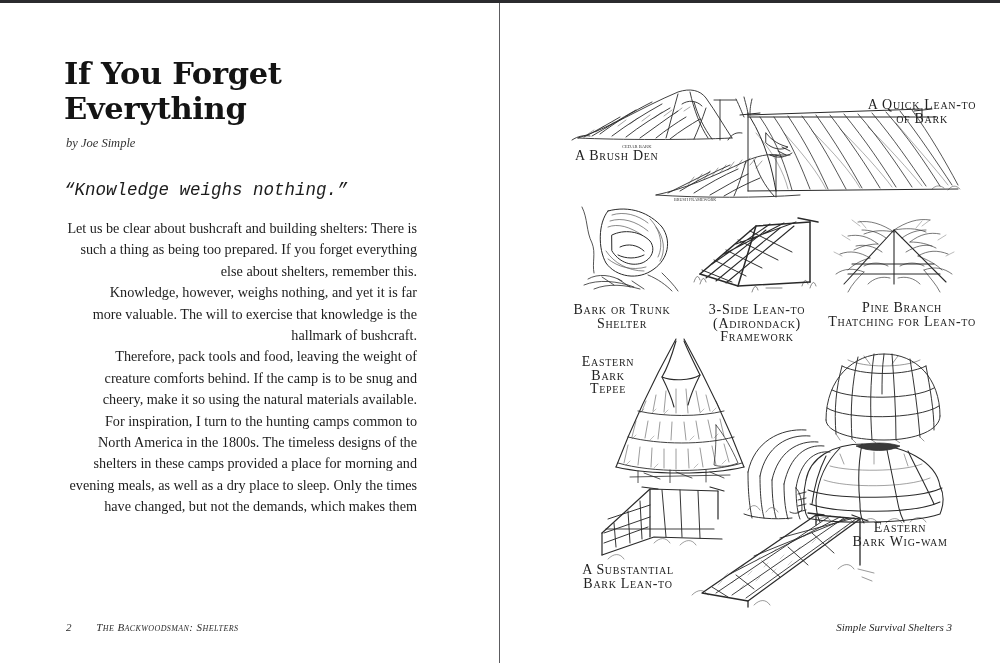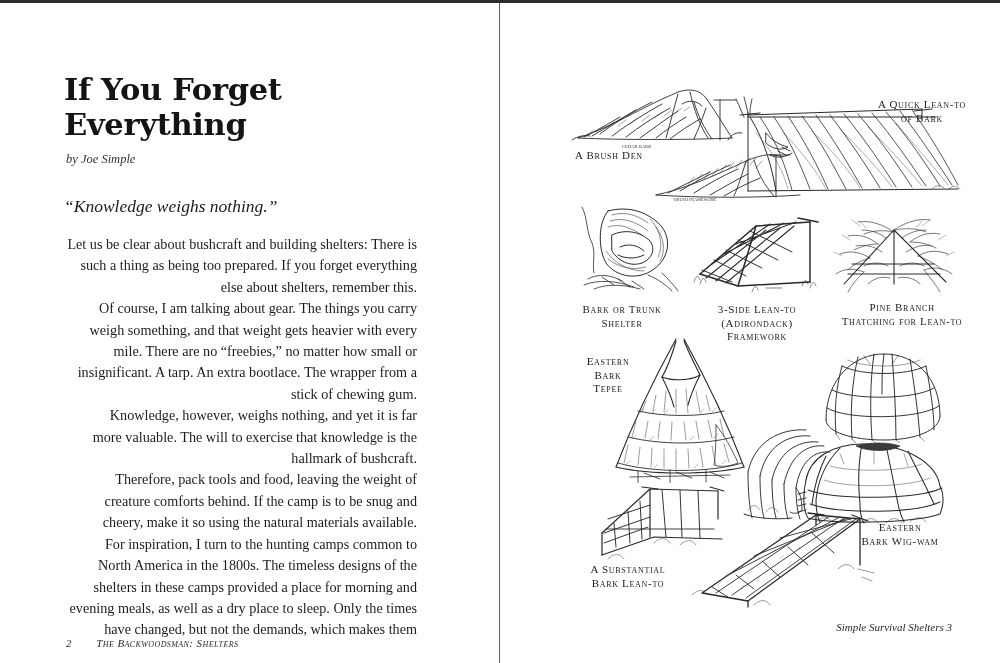--- a/index.html
+++ b/index.html
@@ -8,54 +8,54 @@
     background:#ffffff;
     font-family:"Liberation Serif",serif;
     color:#1a1a1a;
     position:relative;
   }
   .top-edge{position:absolute;left:0;top:0;width:1000px;height:3px;background:#2b2b2e;}
   .spread{position:absolute;left:0;top:3px;width:1000px;height:660px;}
   .gutter{position:absolute;left:499px;top:0;width:1px;height:660px;background:#5c5c60;}
 
   
-  .page-left{position:absolute;left:0;top:16px;width:499px;height:560px;}
+  .page-left{position:absolute;left:0;top:0;width:499px;height:560px;}
   .headline{
     position:absolute;left:64px;top:53px;width:380px;
     font-family:"DejaVu Serif",serif;
     font-weight:bold;font-size:30.5px;line-height:1.16;
     letter-spacing:-0.3px;color:#141414;
   }
   .headline .l2{display:block;}
   .byline{
     position:absolute;left:66px;top:133px;
     font-style:italic;font-size:12.5px;color:#333;
   }
   .pullquote{
     position:absolute;left:64px;top:177px;width:380px;
-    font-family:Liberation Serif, serif;
+    font-family:Liberation Mono, monospace;
     font-style:italic;font-size:17.5px;color:#1b1b1b;
   }
   .body-copy{
     position:absolute;left:65px;top:215px;width:352px;
     font-size:14.2px;line-height:21.4px;text-align:right;color:#1c1c1c;
   }
   .body-copy p{margin:0;}
   .body-copy p+p{text-indent:20px;}
 
   .footer-left{position:absolute;left:66px;top:618px;font-size:11px;}
   .footer-left .pg{font-style:italic;margin-right:22px;color:#2a2a2a;}
   .footer-left .rt{font-style:italic;font-variant:small-caps;letter-spacing:.4px;color:#2a2a2a;}
 
   
   .page-right{position:absolute;left:500px;top:0;width:500px;height:660px;}
   .fig{position:absolute;}
   .cap{
     position:absolute;
-    font-variant:small-caps;font-size:11px;letter-spacing:.7px;
+    font-variant:small-caps;font-size:14px;letter-spacing:.7px;
     line-height:13.5px;color:#222;text-align:center;white-space:pre-line;
   }
   .footer-right{position:absolute;right:48px;top:618px;font-size:11px;text-align:right;}
   .footer-right .rt{font-style:italic;color:#2a2a2a;}
   .footer-right .pg{font-style:italic;color:#2a2a2a;}
   svg{display:block;}
   .ink{stroke:#2a2a2a;fill:none;stroke-linecap:round;stroke-linejoin:round;}
 </style>
 </head>
 <body>
@@ -71,21 +71,20 @@
     <div class="headline">
       <span>If You Forget Everything</span>
     </div>
 
     <div class="byline">by Joe Simple</div>
 
     <div class="pullquote">“Knowledge weighs nothing.”</div>
 
     <div class="body-copy">
       <p>Let us be clear about bushcraft and building shelters: There is such a thing as being too prepared. If you forget everything else about shelters, remember this.</p>
-      <p>Of course, I am talking about gear. The things you carry weigh something, and that weight gets heavier with every mile. There are no “freebies,” no matter how small or insignificant. A tarp. An extra bootlace. The wrapper from a stick of chewing gum.</p>
       <p>Knowledge, however, weighs nothing, and yet it is far more valuable. The will to exercise that knowledge is the hallmark of bushcraft.</p>
       <p>Therefore, pack tools and food, leaving the weight of creature comforts behind. If the camp is to be snug and cheery, make it so using the natural materials available.</p>
       <p>For inspiration, I turn to the hunting camps common to North America in the 1800s. The timeless designs of the shelters in these camps provided a place for morning and evening meals, as well as a dry place to sleep. Only the times have changed, but not the demands, which makes them</p>
     </div>
 
     <div class="footer-left">
       <span class="pg">2</span>
       <span class="rt">The Backwoodsman: Shelters</span>
     </div>
   </div>

